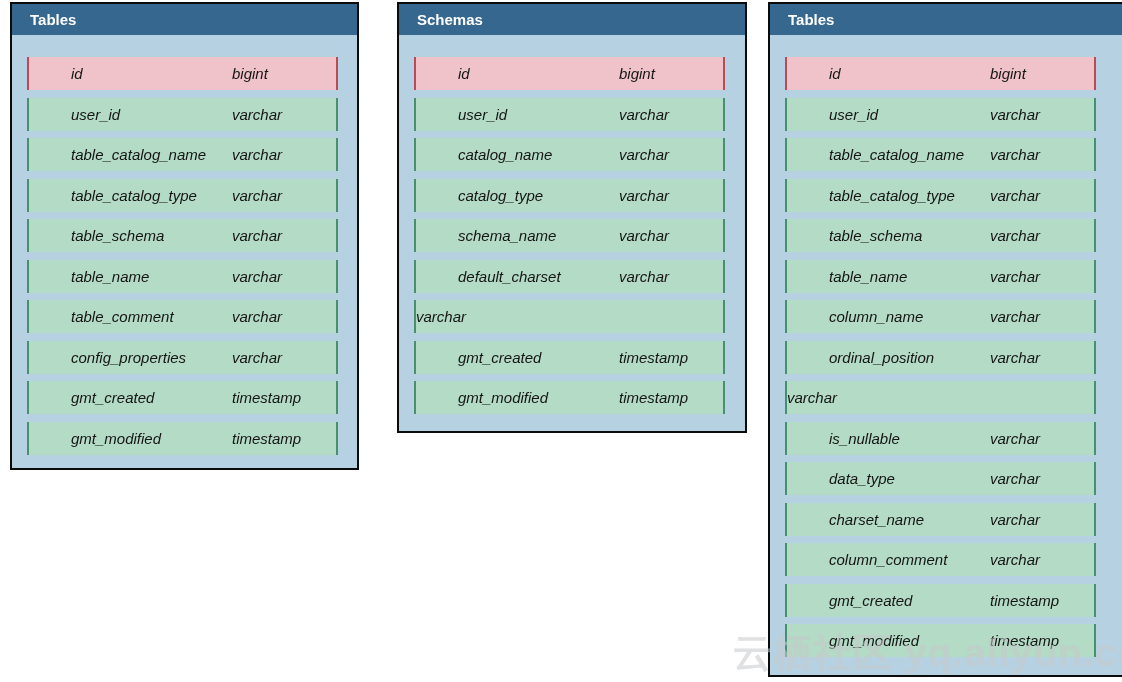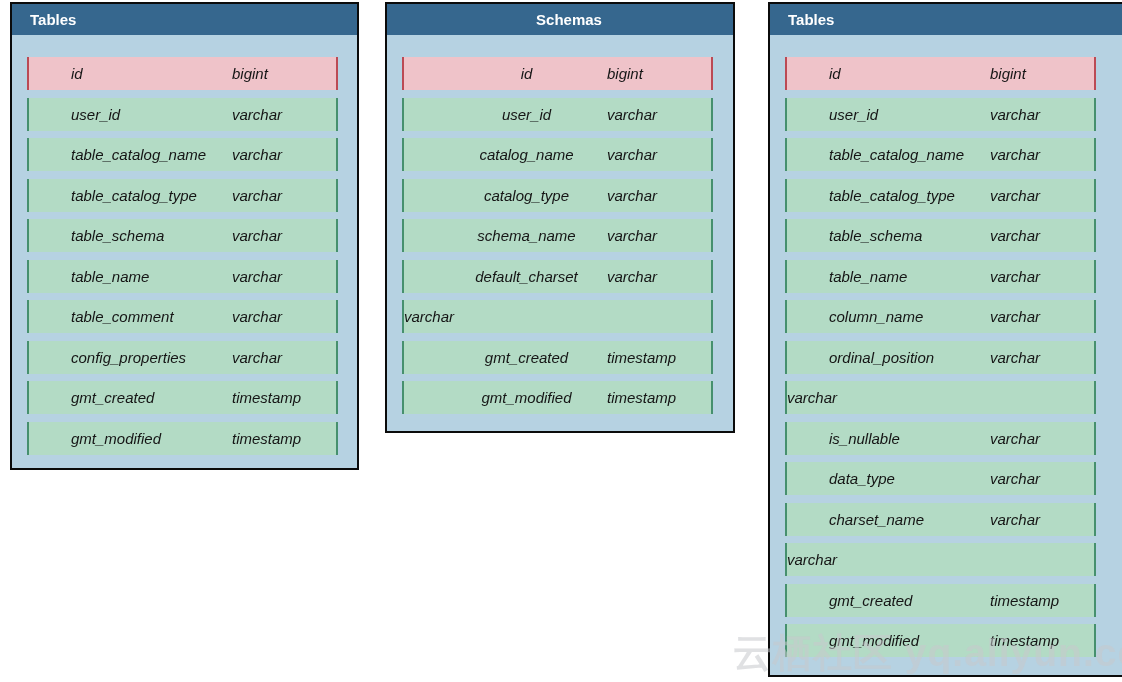--- a/index.html
+++ b/index.html
@@ -14,21 +14,21 @@
     background: #ffffff;
     font-family: "Liberation Sans", "DejaVu Sans", sans-serif;
   }
   .panel {
     position: absolute;
     border: 2px solid var(--panel_border);
     background: var(--panel_bg);
     box-sizing: content-box;
   }
   #panel-0 { left: 10px;   top: 2px; width: 345px; height: 464px; }
-  #panel-1 { left: 385px; top: 2px; width: 346px; height: 427px; text-align: center; }
+  #panel-1 { left: 397px; top: 2px; width: 346px; height: 427px; }
   #panel-2 { left: 768px; top: 2px; width: 356px; height: 671px; }
   .panel-header {
     height: 31px;
     line-height: 31px;
     background: var(--header_bg);
     color: var(--header_text);
     font-size: 15px;
     font-weight: bold;
     padding-left: 18px;
   }
@@ -216,20 +216,21 @@
       </div>
       <div class="field-row">
         <span class="field-name">data_type</span>
         <span class="field-type">varchar</span>
       </div>
       <div class="field-row">
         <span class="field-name">charset_name</span>
         <span class="field-type">varchar</span>
       </div>
       <div class="field-row">
+        <span class="field-name">column_comment</span>
         <span class="field-type">varchar</span>
       </div>
       <div class="field-row">
         <span class="field-name">gmt_created</span>
         <span class="field-type">timestamp</span>
       </div>
       <div class="field-row">
         <span class="field-name">gmt_modified</span>
         <span class="field-type">timestamp</span>
       </div>

